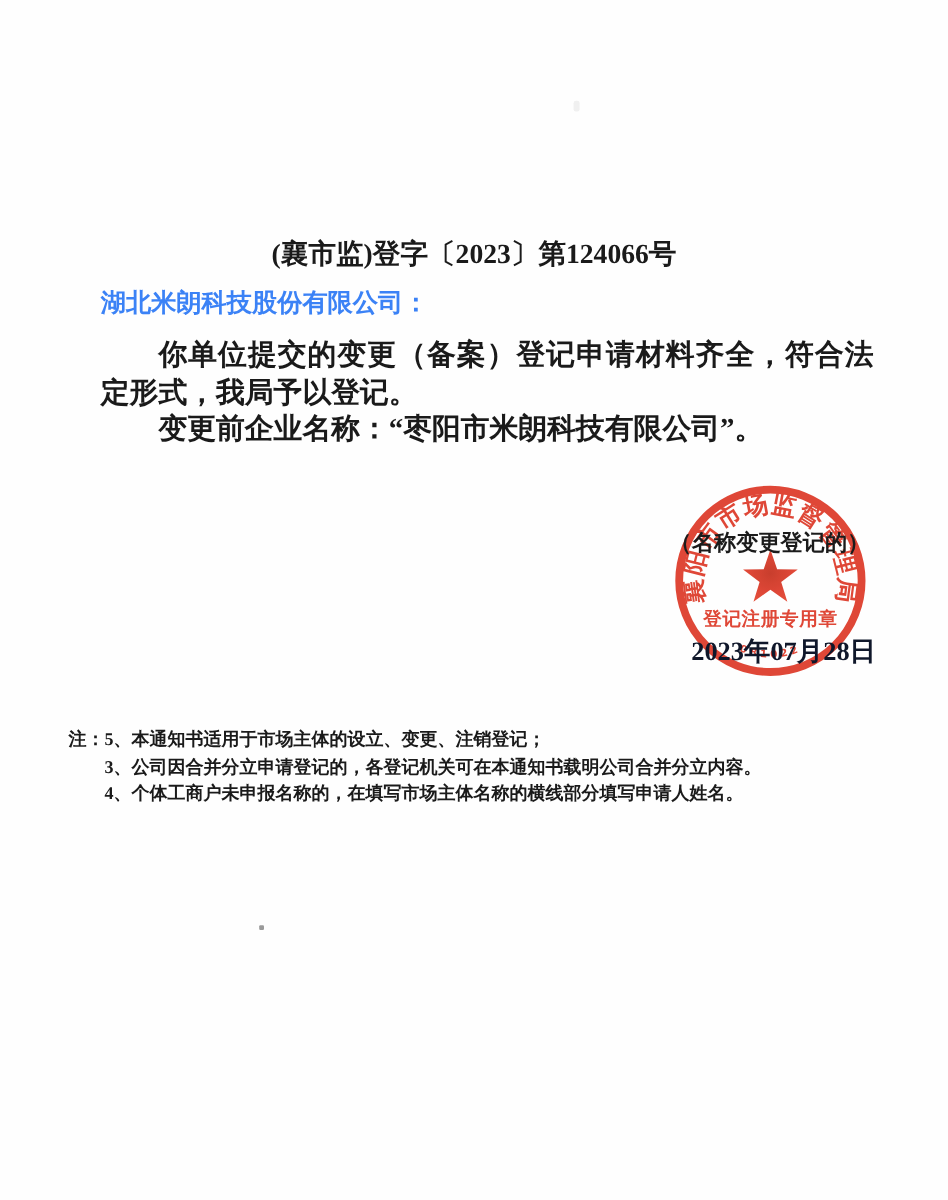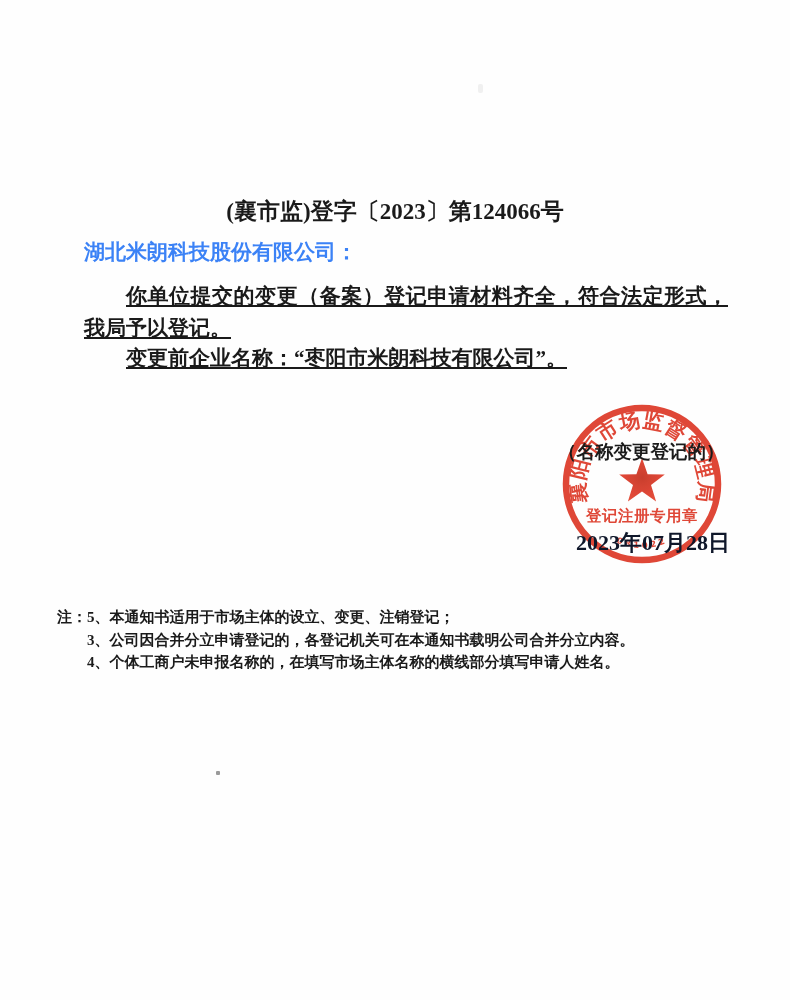--- a/index.html
+++ b/index.html
@@ -44,27 +44,26 @@
     left: 84px;
     font-size: 21px;
     font-weight: 600;
     color: #3b82f6;
   }
   .body-para {
     position: absolute;
     left: 84px;
     width: 644px;
     margin: 0;
-    font-size: 21px;
+    font-size: 24px;
     line-height: 32px;
     font-weight: 600;
     text-indent: 2em;
     text-align: justify;
     color: #1a1a1a;
-    text-decoration: underline;
   }
   .para-1 { top: 280px; }
   .para-2 { top: 342px; }
   .seal-area {
     position: absolute;
     left: 556px;
     top: 398px;
     width: 176px;
     height: 176px;
   }

